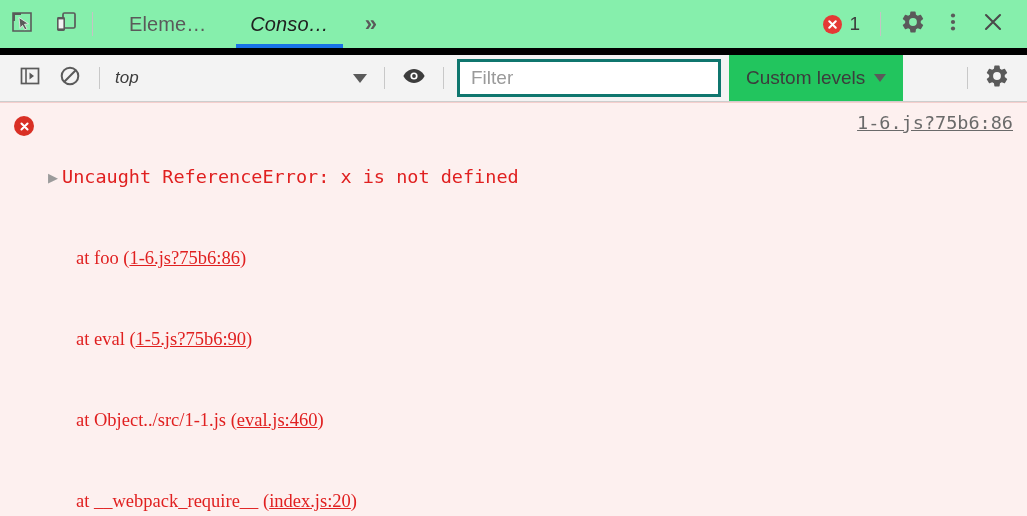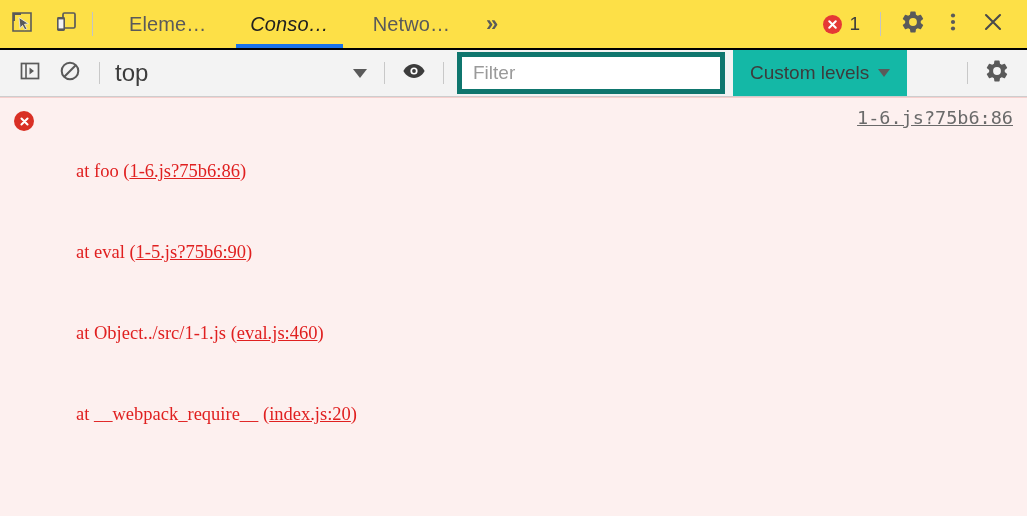--- a/index.html
+++ b/index.html
@@ -19,22 +19,22 @@
     height: 516px;
     display: flex;
     flex-direction: column;
     background: #ffffff;
   }
 
   
   .tabbar {
     height: 48px;
     min-height: 48px;
-    background: #fde047;
-    border-bottom: 2px solid #000000;
+    background: #86efac;
+    border-bottom: 7px solid #000000;
     display: flex;
     align-items: stretch;
     position: relative;
   }
   .tb-icon-btn {
     width: 44px;
     display: flex;
     align-items: center;
     justify-content: center;
     cursor: pointer;
@@ -151,36 +151,37 @@
   }
   .context-select {
     display: flex;
     align-items: center;
     flex: 0 0 auto;
     width: 260px;
     cursor: pointer;
     padding-left: 6px;
   }
   .context-label {
-    font-size: 24px;
+    font-size: 17px;
     color: #3c3c3c;
     flex: 1;
+    font-style: italic;
   }
   .caret {
     width: 0; height: 0;
     border-left: 7px solid transparent;
     border-right: 7px solid transparent;
     border-top: 9px solid #5a5a5a;
     margin-right: 8px;
   }
   .filter-input {
     flex: 0 0 auto;
     width: 240px;
     height: 32px;
-    border: 5px solid #0f766e;
+    border: 3px solid #0f766e;
     background: #ffffff;
     display: flex;
     align-items: center;
     padding: 0 9px;
     margin-left: 4px;
     cursor: text;
   }
   .filter-input input {
     border: none;
     outline: none;
@@ -188,21 +189,21 @@
     font-family: "Liberation Sans", sans-serif;
     font-size: 19px;
     color: #333;
     background: transparent;
   }
   .filter-input input::placeholder { color: #9a9a9a; }
   .levels-dropdown {
     display: flex;
     align-items: center;
     gap: 9px;
-    background: #14b8a6;
+    background: #22c55e;
     height: 46px;
     padding: 0 17px 0 17px;
     cursor: pointer;
     margin-left: 8px;
   }
   .levels-label {
     font-size: 19px;
     color: #3c3c3c;
     white-space: nowrap;
   }
@@ -322,23 +323,20 @@
 
     <div class="tb-sep"></div>
 
     <div class="tabs">
       <div class="tab">
         <span>Eleme…</span>
       </div>
       <div class="tab active">
         <span>Conso…</span>
       </div>
-      <div class="tab">
-        <span>Netwo…</span>
-      </div>
       <div class="overflow-chevron">
         <span>»</span>
       </div>
     </div>
 
     <div class="tabbar-right">
       <div class="errbadge">
         <span class="err-circle">
           <svg width="13" height="13" viewBox="0 0 12 12">
             <path d="M3 3l6 6M9 3l-6 6" stroke="#ffffff" stroke-width="1.9" stroke-linecap="round"></path>
@@ -444,20 +442,21 @@
 
     <div class="msg-error">
       <div class="msg-error-icon">
         <span class="err-icon-circle">
           <svg width="13" height="13" viewBox="0 0 12 12">
             <path d="M3.2 3.2l5.6 5.6M8.8 3.2L3.2 8.8" stroke="#ffffff" stroke-width="1.9" stroke-linecap="round"></path>
           </svg>
         </span>
       </div>
       <div class="msg-error-body">
+        <div><span class="disclosure">▶</span><span>Uncaught ReferenceError: x is not defined</span></div>
         <div class="stack-line"><span>at foo (</span><span class="src-link">1-6.js?75b6:86</span><span>)</span></div>
         <div class="stack-line"><span>at eval (</span><span class="src-link">1-5.js?75b6:90</span><span>)</span></div>
         <div class="stack-line"><span>at Object../src/1-1.js (</span><span class="src-link">eval.js:460</span><span>)</span></div>
         <div class="stack-line"><span>at __webpack_require__ (</span><span class="src-link">index.js:20</span><span>)</span></div>
         
         
         
         
         
         

